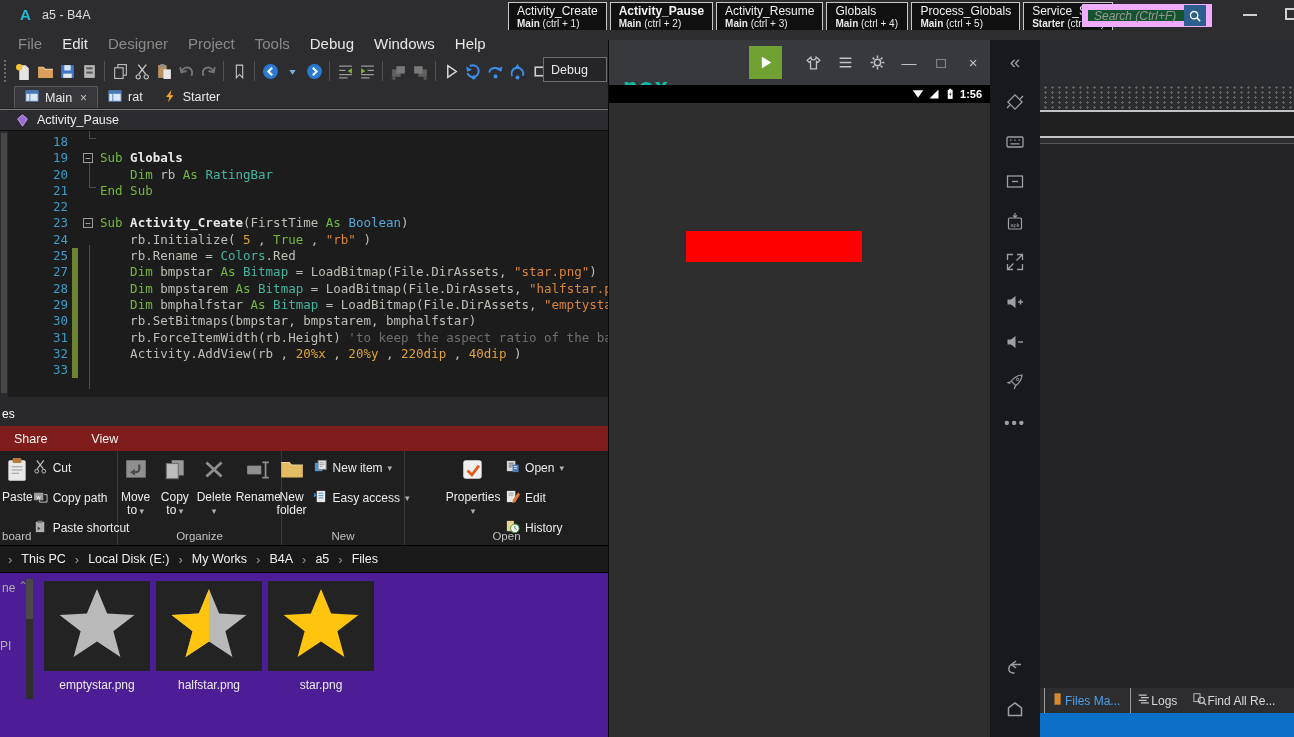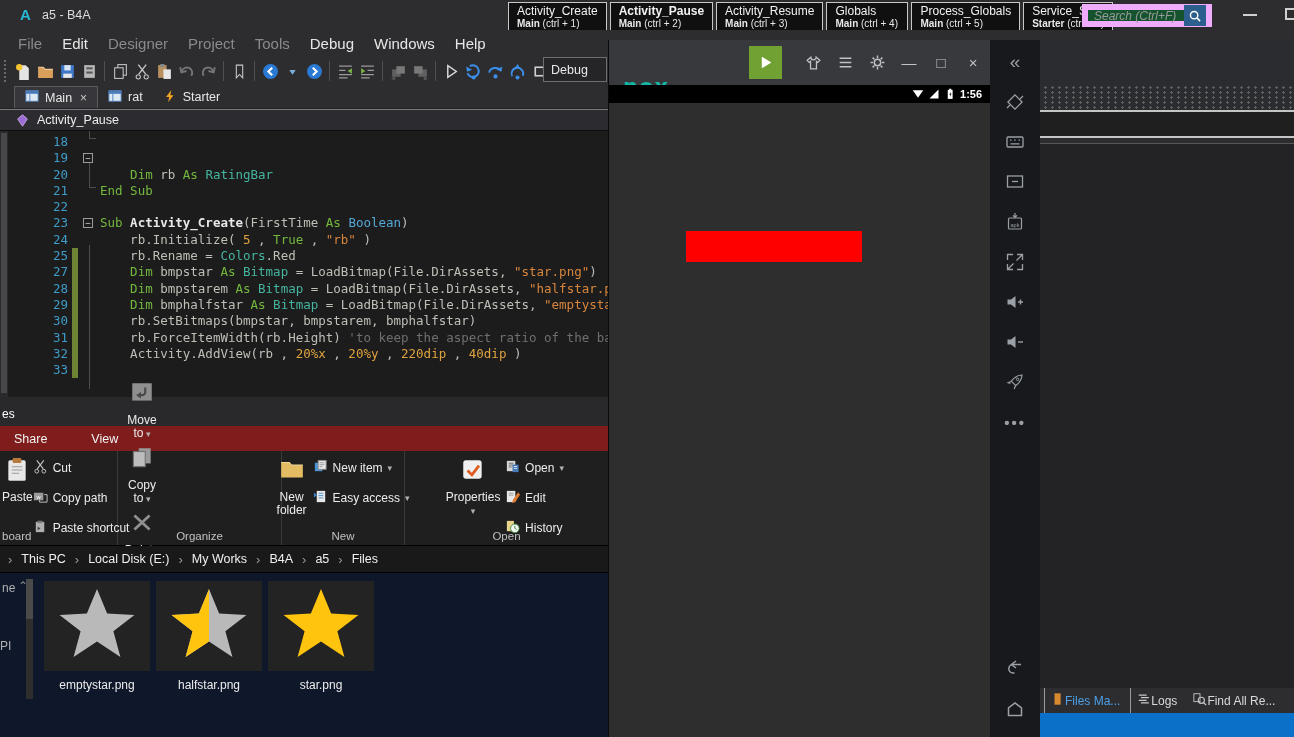--- a/index.html
+++ b/index.html
@@ -73,35 +73,35 @@
   
   .panel-strip { position:absolute; left:0; top:397px; width:608px; height:29px; background:#29292c; }
   .panel-frag { position:absolute; left:2px; top:10px; font-size:12px; color:#ffffff; }
 
   
   .exp-tabs { position:absolute; left:0; top:426px; width:608px; height:25px; background:#7f1d1d; display:flex; align-items:center; gap:44px; padding-left:14px; }
   .exp-tab { font-size:12.5px; color:#f2f2f2; }
   .ribbon { position:absolute; left:0; top:451px; width:608px; height:95px; background:#1f1f1f; border-bottom:1px solid #000; display:flex; }
   .rb-group { position:relative; height:100%; border-right:1px solid #3a3a3a; display:flex; align-items:flex-start; padding-top:6px; }
   .rb-group:nth-child(1){ width:118px; padding-left:2px; }
-  .rb-group:nth-child(2){ width:164px; justify-content:center; gap:4px;flex-direction:column; }
+  .rb-group:nth-child(2){ width:164px; justify-content:center; gap:4px; }
   .rb-group:nth-child(3){ width:123px; justify-content:center; gap:6px; }
   .rb-group:nth-child(4){ width:203px; justify-content:center; gap:8px; border-right:none; }
   .rb-label { position:absolute; bottom:3px; left:0; width:100%; text-align:center; font-size:11.5px; color:#c0c0c0; }
   .rb-group:nth-child(1) .rb-label { text-align:left; padding-left:2px; }
   .rb-big { display:flex; flex-direction:column; align-items:center; width:48px; }
   .rb-big svg { width:26px; height:26px; }
   .rb-big-label { font-size:12px; color:#ececec; text-align:center; line-height:13px; margin-top:4px; }
   .rb-smalls { display:flex; flex-direction:column; gap:12px; padding-top:2px; }
   .rb-small { display:flex; align-items:center; gap:5px; font-size:12px; color:#ececec; white-space:nowrap; }
   .rb-small svg { width:15px; height:15px; }
   .caret { color:#b0b0b0; font-size:9px; }
   .breadcrumb { position:absolute; left:0; top:546px; width:608px; height:27px; background:#191919; border-bottom:1px solid #000; display:flex; align-items:center; gap:9px; padding-left:8px; font-size:12.5px; color:#f0f0f0; }
   .bc-sep { color:#9a9a9a; font-size:13px; }
-  .exp-content { position:absolute; left:0; top:573px; width:608px; height:164px; background:#0f172a; }
+  .exp-content { position:absolute; left:0; top:573px; width:608px; height:164px; background:#4c1d95; }
   .nav-frag { position:absolute; font-size:12px; color:#b0b0b0; }
   .nav-scroll { position:absolute; left:26px; top:6px; width:7px; height:120px; background:#2e2e2e; }
   .nav-scroll-thumb { position:absolute; left:0; top:0; width:7px; height:40px; background:#4a4a4a; }
   .file-item { position:absolute; top:8px; width:106px; height:130px; }
   .file-item:nth-of-type(1){ left:44px; } .file-item:nth-of-type(2){ left:156px; } .file-item:nth-of-type(3){ left:268px; }
   .thumb { width:106px; height:90px; background:#232323; display:flex; align-items:center; justify-content:center; }
   .star-box { position:relative; width:78px; height:74px; }
   .star { position:absolute; left:0; top:0; width:78px; height:74px;
     clip-path:polygon(50% 0%, 63% 33%, 98% 35%, 71% 57%, 80% 92%, 50% 71%, 20% 92%, 29% 57%, 2% 35%, 37% 33%); }
   .star.gray { background:#b9b9b9; } .star.gold { background:#ffc40e; }
@@ -386,21 +386,21 @@
       </svg>
     <span class="code-header-label">Activity_Pause</span>
   </div>
 
   <div class="code-area">
     <div class="code-vscroll">
         <div class="code-vscroll-thumb"></div>
       </div>
     <div class="code-lines">
         <div class="code-row"><span class="code-gutter">18</span><span class="code-chg"></span><span class="code-fold"></span><span class="code-text"></span></div>
-        <div class="code-row"><span class="code-gutter">19</span><span class="code-chg"></span><span class="code-fold"><span class="fold-box">−</span></span></div>
+        <div class="code-row"><span class="code-gutter">19</span><span class="code-chg"></span><span class="code-fold"><span class="fold-box">−</span></span><span class="code-text"><span class="kw">Sub </span><span class="df">Globals</span></span></div>
         <div class="code-row"><span class="code-gutter">20</span><span class="code-chg"></span><span class="code-fold"></span><span class="code-text"><span class="pl">    </span><span class="kw">Dim </span><span class="pl">rb </span><span class="kw">As </span><span class="ty">RatingBar</span></span></div>
         <div class="code-row"><span class="code-gutter">21</span><span class="code-chg"></span><span class="code-fold"></span><span class="code-text"><span class="kw">End Sub</span></span></div>
         <div class="code-row"><span class="code-gutter">22</span><span class="code-chg"></span><span class="code-fold"></span><span class="code-text"></span></div>
         <div class="code-row"><span class="code-gutter">23</span><span class="code-chg"></span><span class="code-fold"><span class="fold-box">−</span></span><span class="code-text"><span class="kw">Sub </span><span class="df">Activity_Create</span><span class="pl">(FirstTime </span><span class="kw">As </span><span class="tb">Boolean</span><span class="pl">)</span></span></div>
         <div class="code-row"><span class="code-gutter">24</span><span class="code-chg"></span><span class="code-fold"></span><span class="code-text"><span class="pl">    rb.Initialize( </span><span class="nu">5</span><span class="pl"> , </span><span class="kw">True</span><span class="pl"> , </span><span class="st">"rb"</span><span class="pl"> )</span></span></div>
         <div class="code-row"><span class="code-gutter">25</span><span class="code-chg on"></span><span class="code-fold"></span><span class="code-text"><span class="pl">    rb.Rename = </span><span class="ty">Colors</span><span class="pl">.Red</span></span></div>
         <div class="code-row"><span class="code-gutter">27</span><span class="code-chg on"></span><span class="code-fold"></span><span class="code-text"><span class="pl">    </span><span class="kw">Dim </span><span class="pl">bmpstar </span><span class="kw">As </span><span class="ty">Bitmap</span><span class="pl"> = LoadBitmap(File.DirAssets, </span><span class="st">"star.png"</span><span class="pl">)</span></span></div>
         <div class="code-row"><span class="code-gutter">28</span><span class="code-chg on"></span><span class="code-fold"></span><span class="code-text"><span class="pl">    </span><span class="kw">Dim </span><span class="pl">bmpstarem </span><span class="kw">As </span><span class="ty">Bitmap</span><span class="pl"> = LoadBitmap(File.DirAssets, </span><span class="st">"halfstar.png"</span></span></div>
         <div class="code-row"><span class="code-gutter">29</span><span class="code-chg on"></span><span class="code-fold"></span><span class="code-text"><span class="pl">    </span><span class="kw">Dim </span><span class="pl">bmphalfstar </span><span class="kw">As </span><span class="ty">Bitmap</span><span class="pl"> = LoadBitmap(File.DirAssets, </span><span class="st">"emptystar.png"</span></span></div>
         <div class="code-row"><span class="code-gutter">30</span><span class="code-chg on"></span><span class="code-fold"></span><span class="code-text"><span class="pl">    rb.SetBitmaps(bmpstar, bmpstarem, bmphalfstar)</span></span></div>

